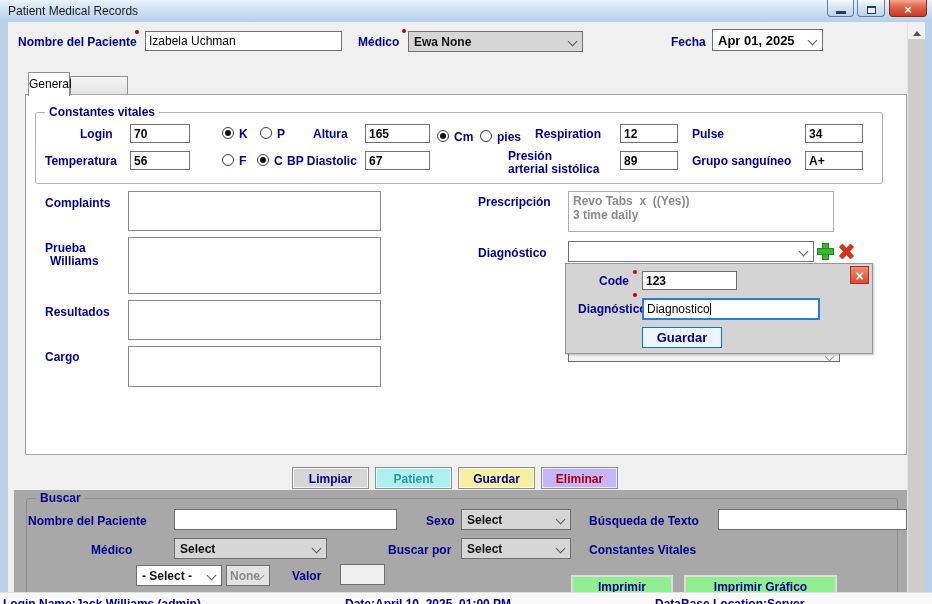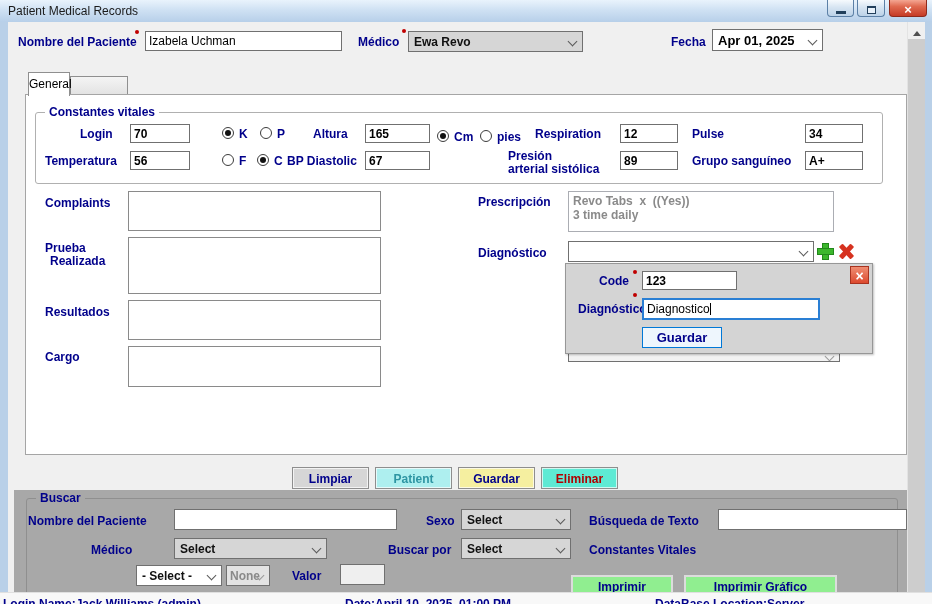--- a/index.html
+++ b/index.html
@@ -82,21 +82,21 @@
   <div class="cap close"><span class="ic-close">×</span></div>
 
   <div class="content">
 
     <span class="lbl" style="left:10px;top:13px;">Nombre del Paciente</span>
     <span class="req" style="left:127px;top:8px;"></span>
     <input class="tb" style="left: 137px; top: 9px; width: 197px; height: 20px;" value="Izabela Uchman">
     <span class="lbl" style="left:350px;top:13px;">Médico</span>
     <span class="req" style="left:394px;top:7px;"></span>
     <div class="combo" style="left:400px;top:9px;width:175px;height:21px;">
-      <span>Ewa Revo</span>
+      <span>Ewa None</span>
       <span class="chev"></span>
     </div>
     <span class="lbl" style="left:663px;top:13px;">Fecha</span>
     <div class="combo white" style="left:704px;top:7px;width:111px;height:22px;font-size:13px;color:#000;">
       <span>Apr 01, 2025</span>
       <span class="chev" style="top:7px;"></span>
     </div>
 
     <div class="tab" style="left:62px;top:54px;width:58px;height:19px;padding-top:15px;"><span>Dental</span></div>
     <div class="tab" style="left:20px;top:50px;width:42px;height:24px;padding-top:4px;background:#fff;z-index:3;"><span>General</span></div>
@@ -133,21 +133,21 @@
     <input class="tb bold" style="left: 357px; top: 129px; width: 65px; height: 19px; z-index: 2;" value="67">
     <span class="lbl" style="left:500px;top:127px;z-index:2;">Presión</span>
     <span class="lbl" style="left:500px;top:140px;z-index:2;">arterial sistólica</span>
     <input class="tb bold" style="left: 612px; top: 129px; width: 58px; height: 19px; z-index: 2;" value="89">
     <span class="lbl" style="left:684px;top:132px;z-index:2;">Grupo sanguíneo</span>
     <input class="tb bold" style="left: 797px; top: 129px; width: 58px; height: 19px; z-index: 2;" value="A+">
 
     <span class="lbl" style="left:37px;top:174px;z-index:2;">Complaints</span>
     <textarea class="ta" style="left: 120px; top: 169px; width: 253px; height: 40px; z-index: 2;"></textarea>
     <span class="lbl" style="left:37px;top:219px;z-index:2;">Prueba</span>
-    <span class="lbl" style="left:42px;top:232px;z-index:2;">Realizada</span>
+    <span class="lbl" style="left:42px;top:232px;z-index:2;">Williams</span>
     <textarea class="ta" style="left: 120px; top: 215px; width: 253px; height: 57px; z-index: 2;"></textarea>
     <span class="lbl" style="left:37px;top:283px;z-index:2;">Resultados</span>
     <textarea class="ta" style="left: 120px; top: 278px; width: 253px; height: 40px; z-index: 2;"></textarea>
     <span class="lbl" style="left:37px;top:328px;z-index:2;">Cargo</span>
     <textarea class="ta" style="left: 120px; top: 324px; width: 253px; height: 41px; z-index: 2;"></textarea>
 
     <span class="lbl" style="left:470px;top:173px;z-index:2;">Prescripción</span>
     <div class="presc" style="left:560px;top:169px;width:266px;height:41px;z-index:2;">Revo Tabs  x  ((Yes))
 3 time daily</div>
 
@@ -174,21 +174,21 @@
       <span class="lbl" style="left:12px;top:38px;">Diagnóstico</span>
       <div class="fake-input" style="left:76px;top:34px;width:178px;height:22px;">
         <span>Diagnostico</span><span class="caret"></span>
       </div>
       <div class="btn-guardar-popup" style="left:76px;top:63px;width:80px;height:21px;">Guardar</div>
     </div>
 
     <div class="btn" style="left:284px;top:445px;width:77px;height:22px;background:#D6D6D6;color:#00008B;">Limpiar</div>
     <div class="btn" style="left:367px;top:445px;width:77px;height:22px;background:#AEEFEF;color:#2E95A3;">Patient</div>
     <div class="btn" style="left:450px;top:445px;width:77px;height:22px;background:#F5EFA0;color:#00008B;">Guardar</div>
-    <div class="btn" style="left:533px;top:445px;width:77px;height:22px;background:#5eead4;color:#B00000;">Eliminar</div>
+    <div class="btn" style="left:533px;top:445px;width:77px;height:22px;background:#c4b5fd;color:#B00000;">Eliminar</div>
 
     <div class="panel" style="left:6px;top:468px;width:893px;height:103px;">
       <div class="groupbox" style="left:12px;top:8px;width:872px;height:110px;border-color:#8f8f8f;">
         <span class="gb-title">Buscar</span>
       </div>
 
       <span class="lbl" style="left:14px;top:24px;">Nombre del Paciente</span>
       <input class="tb" style="left: 160px; top: 19px; width: 223px; height: 21px;" value="">
       <span class="lbl" style="left:412px;top:24px;">Sexo</span>
       <div class="combo" style="left:447px;top:19px;width:110px;height:21px;">

